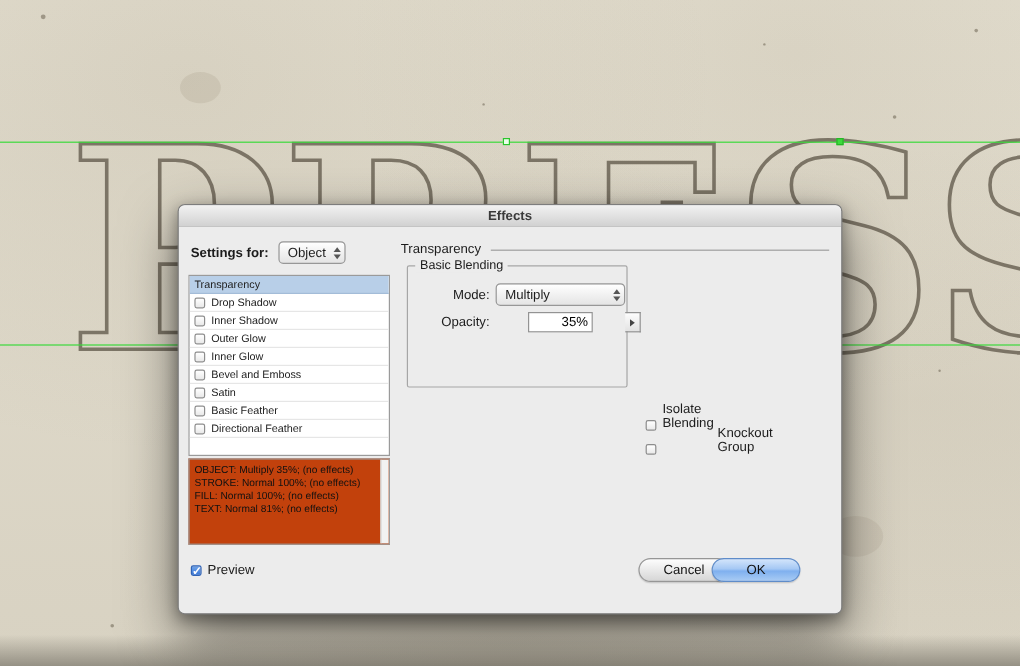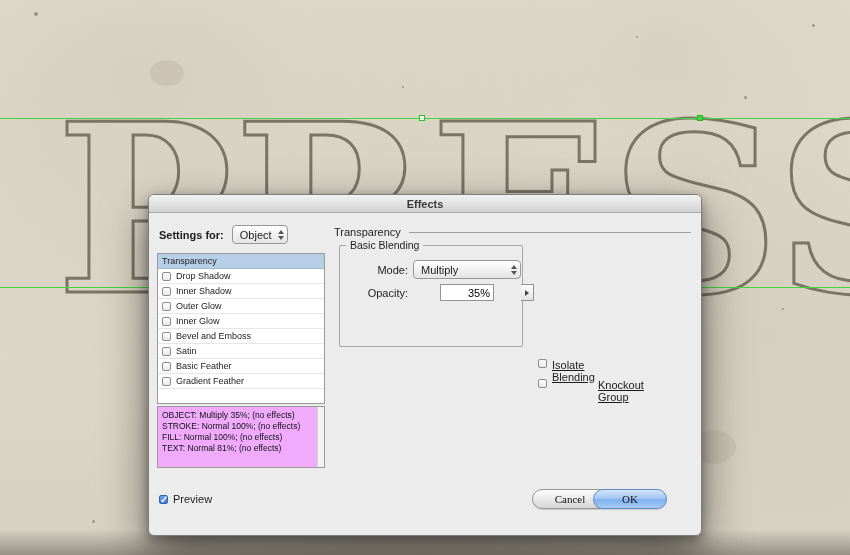--- a/index.html
+++ b/index.html
@@ -39,21 +39,21 @@
   .guide-bottom { top:287px; }
   .handle { position:absolute; width:6px; height:6px; }
   .handle-center { left:419px; top:115px; background:#eaffea; border:1px solid #2cc42c; }
   .handle-right  { left:697px; top:115px; background:#3cda3c; border:1px solid #27b527; }
 
   
   .dialog {
     position:absolute; left:148px; top:170px; width:554px; height:342px;
     background:#ececec; border:1px solid #7d7d7d; border-radius:6px;
     box-shadow:0 18px 45px rgba(0,0,0,0.5), 0 4px 12px rgba(0,0,0,0.35);
-    font-size:11px; color:#1c1c1c;margin-top:24px;
+    font-size:11px; color:#1c1c1c;
   }
   .titlebar {
     position:absolute; left:0; top:0; right:0; height:18px;
     background:linear-gradient(#f2f2f2, #d2d2d2);
     border-bottom:1px solid #a9a9a9;
     border-radius:5px 5px 0 0;
     text-align:center; font-weight:700; font-size:11px; color:#3a3a3a;
     line-height:18px;
   }
 
@@ -78,22 +78,22 @@
   }
   .list-row { height:15px; display:flex; align-items:center; padding:0 4px; border-bottom:1px solid #e6e6e6; font-size:9px; color:#222; }
   .list-row.selected { background:#b8cfe8; border-bottom:1px solid #a3bcd8; }
   .cb {
     width:9px; height:9px; border:1px solid #8d8d8d; border-radius:2px;
     background:linear-gradient(#ffffff,#e9e9e9); margin-right:5px; flex:0 0 auto;
   }
   .row-label { white-space:nowrap; }
 
   .summary-box {
-    position:absolute; left:8px; top:211px; width:168px; height:62px;
-    background:#f0abfc; border:1px solid #9a9a9a; padding:3px 4px;
+    position:absolute; left:8px; top:211px; width:168px; height:72px;
+    background:#c2410c; border:1px solid #9a9a9a; padding:3px 4px;
     font-size:8.5px; line-height:11px; color:#111; overflow:hidden;
   }
   .summary-scrollbar {
     position:absolute; right:0; top:0; bottom:0; width:7px;
     background:#f2f2f2; border-left:1px solid #d5d5d5;
   }
 
   .section-heading-row {
     position:absolute; left:185px; top:31px; width:357px;
     display:flex; align-items:center;
@@ -119,38 +119,38 @@
     width:54px; height:17px; border:1px solid #939393; background:#fff;
     font-family:"Liberation Sans",sans-serif; font-size:11px; padding:0 3px;text-align:right;
   }
   .stepper-btn {
     width:13px; height:17px; border:1px solid #939393; border-left:none;
     background:linear-gradient(#fdfdfd,#e2e2e2);
     display:inline-flex; align-items:center; justify-content:center; cursor:default;
   }
   .stepper-btn i { width:0; height:0; border-top:3px solid transparent; border-bottom:3px solid transparent; border-left:4px solid #444; }
 
-  .check-row { position:absolute; display:flex; align-items:flex-start; font-size:11px;text-decoration:underline; }
+  .check-row { position:absolute; display:flex; align-items:flex-end; font-size:11px; }
   .iso-row { left:198px; top:113px; }
   .ko-row  { left:198px; top:133px;gap:46px; }
   .check-row .cb { margin-right:5px; }
 
   .preview-row { position:absolute; left:10px; top:298px; display:flex; align-items:center; font-size:11px; }
   .cb.checked {
     background:linear-gradient(#6ea3e8,#3b78d8); border-color:#2f62b5;
     position:relative;
   }
   .cb.checked::after {
     content:"✓"; position:absolute; left:0px; top:-2px; color:#fff; font-size:10px; font-weight:700;
   }
 
   .btn {
     position:absolute; height:20px; border-radius:10px; border:1px solid #969696;
     background:linear-gradient(#fdfdfd,#d6d6d6);
-    font-family:Liberation Serif, serif; font-size:11px; color:#111;
+    font-family:Liberation Sans, sans-serif; font-size:11px; color:#111;
     display:flex; align-items:center; justify-content:center; cursor:default;
     box-shadow:0 1px 1px rgba(0,0,0,0.15);
   }
   .btn-cancel { left:383px; top:294px; width:76px; }
   .btn-ok {
     left:444px; top:294px; width:74px;
     background:linear-gradient(#d3e5fb 0%, #a5c8f4 45%, #7fb0ef 55%, #a8cbf4 100%);
     border-color:#5f8cc9;
   }
 </style>
@@ -223,21 +223,21 @@
       <div class="list-row">
         <span class="cb"></span>
         <span class="row-label">Satin</span>
       </div>
       <div class="list-row">
         <span class="cb"></span>
         <span class="row-label">Basic Feather</span>
       </div>
       <div class="list-row">
         <span class="cb"></span>
-        <span class="row-label">Gradient Feather</span>
+        <span class="row-label">Directional Feather</span>
       </div>
     </div>
 
     <div class="summary-box">
       <div>OBJECT: Multiply 35%; (no effects)</div>
       <div>STROKE: Normal 100%; (no effects)</div>
       <div>FILL: Normal 100%; (no effects)</div>
       <div>TEXT: Normal 81%; (no effects)</div>
       <div class="summary-scrollbar"></div>
     </div>

